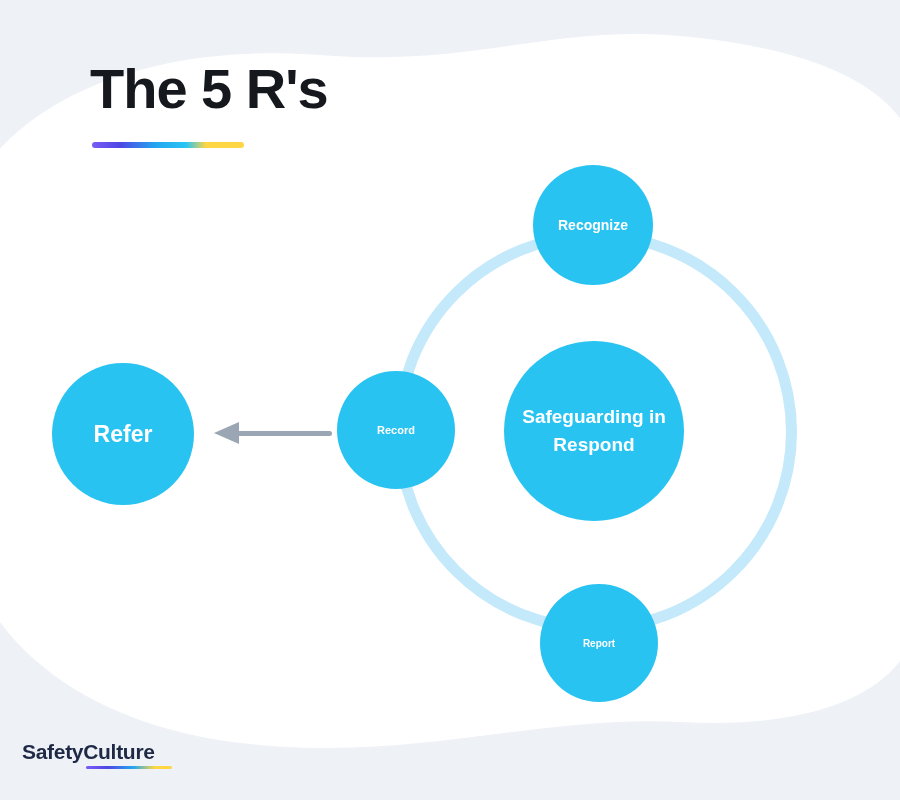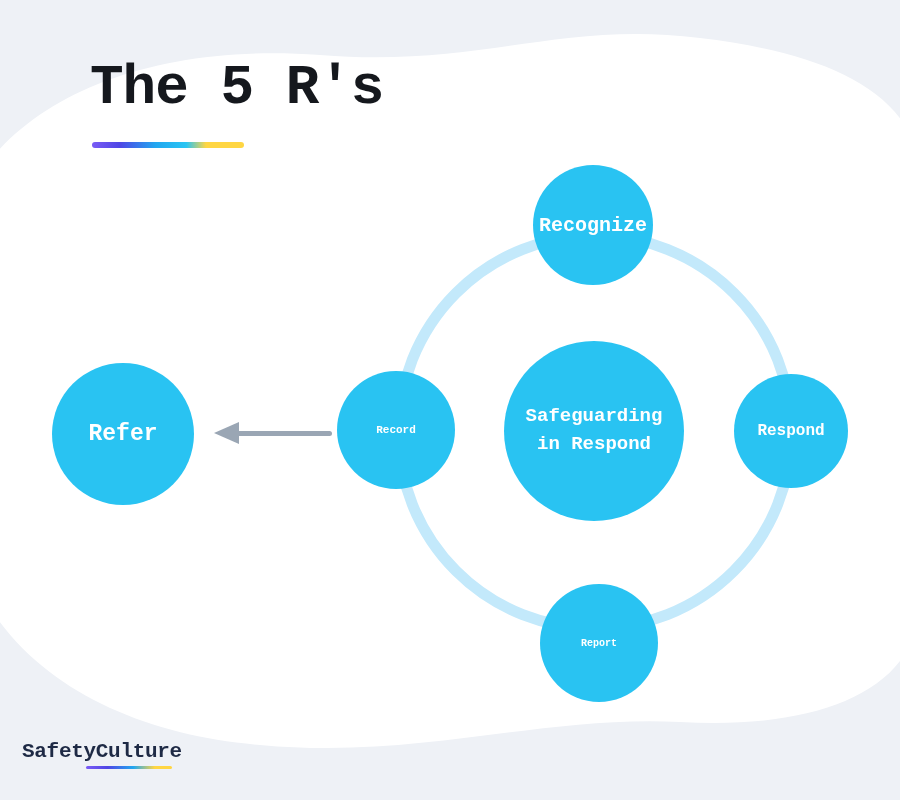--- a/index.html
+++ b/index.html
@@ -10,21 +10,21 @@
     --title-color:#15181d;
     --brand-color:#1e2a45;
   }
   html,body{margin:0;padding:0;}
   .canvas{
     position:relative;
     width:900px;
     height:800px;
     background:var(--background);
     overflow:hidden;
-    font-family:Liberation Mono, monospace;
+    font-family:Liberation Sans, sans-serif;
   }
   .blob-svg{position:absolute;left:0;top:0;width:900px;height:800px;}
   .page-title{
     position:absolute;
     left:90px;
     top:56px;
     font-size:56px;
     font-weight:800;
     letter-spacing:-1px;
     color:var(--title-color);
@@ -56,21 +56,21 @@
     border-radius:50%;
     background:var(--accent);
     color:#ffffff;
     display:flex;
     align-items:center;
     justify-content:center;
     text-align:center;
     font-weight:bold;
     z-index:4;
   }
-  .node-recognize{left:533px;top:165px;width:120px;height:120px;font-size:20px;}
+  .node-recognize{left:533px;top:165px;width:120px;height:120px;font-size:14px;}
   .node-respond{left:734px;top:374px;width:114px;height:114px;font-size:16px;}
   .node-report{left:540px;top:584px;width:118px;height:118px;font-size:10px;}
   .node-record{left:337px;top:371px;width:118px;height:118px;font-size:11px;text-align:center;}
   .node-refer{left:52px;top:363px;width:142px;height:142px;font-size:23px;}
   .node-center{
     left:504px;top:341px;width:180px;height:180px;
     font-size:19px;line-height:1.45;padding:0 14px;box-sizing:border-box;
   }
   .arrow-line{
     position:absolute;
@@ -137,23 +137,20 @@
   <div class="ring"></div>
 
   <div class="node node-center">
     <span>Safeguarding in Respond</span>
   </div>
 
   <div class="node node-recognize">
     <span>Recognize</span>
   </div>
 
-  <div class="node node-respond">
-    <span>Respond</span>
-  </div>
 
   <div class="node node-report">
     <span>Report</span>
   </div>
 
   <div class="node node-record">
     <span>Record</span>
   </div>
 
   <div class="node node-refer">

